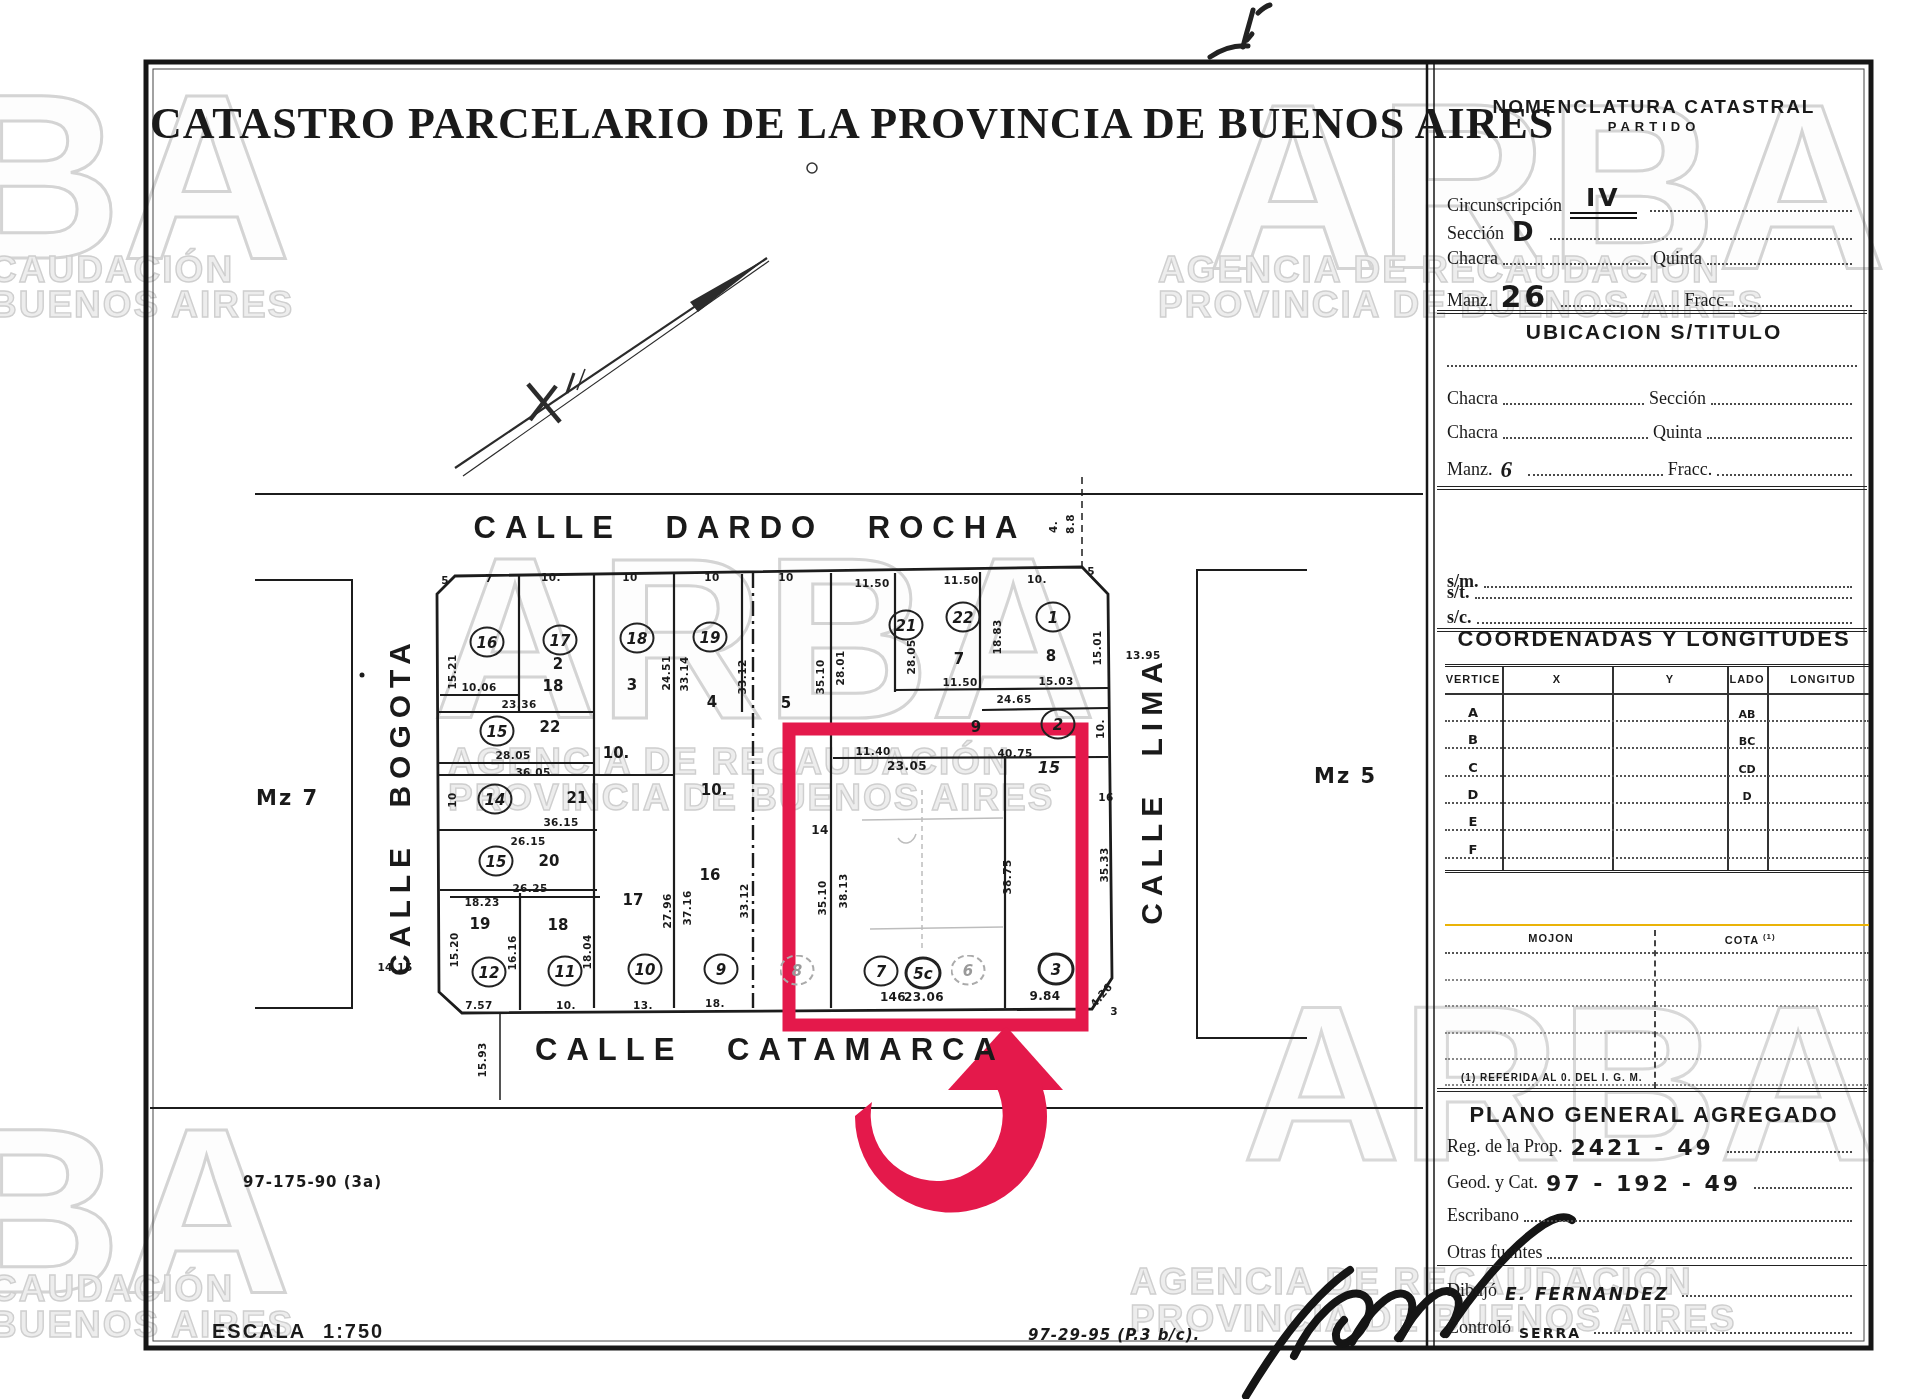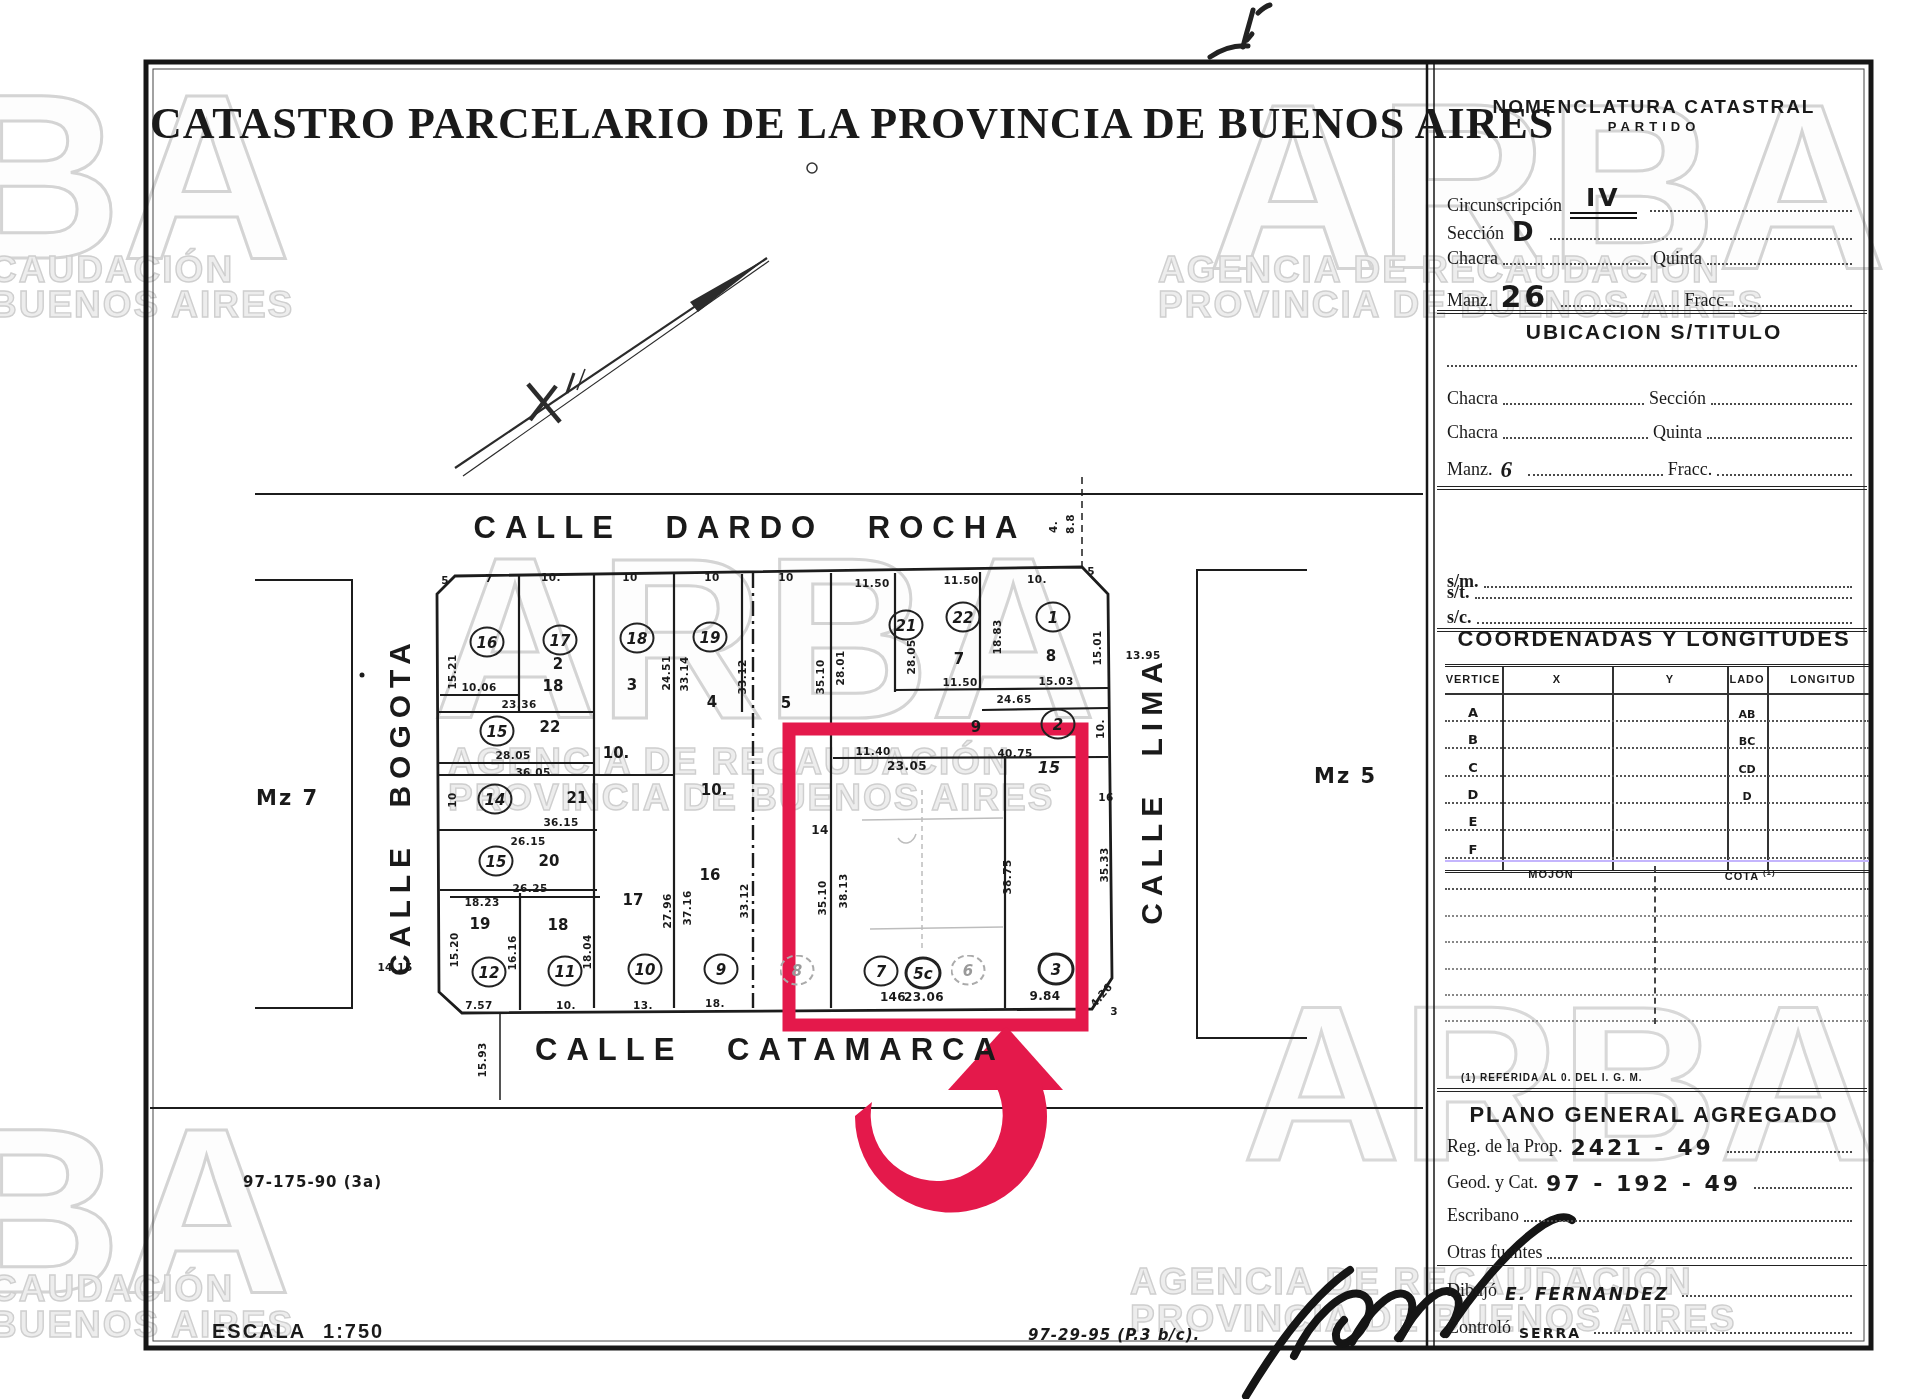--- a/index.html
+++ b/index.html
@@ -363,21 +363,21 @@
     <span class="vcell" style="left:302px;top:129px;font-size:11px;">D</span>
     <div class="abs" style="left:0;right:0;top:53px;border-top:2px dotted #555;"></div>
     <div class="abs" style="left:0;right:0;top:80px;border-top:2px dotted #555;"></div>
     <div class="abs" style="left:0;right:0;top:108px;border-top:2px dotted #555;"></div>
     <div class="abs" style="left:0;right:0;top:135px;border-top:2px dotted #555;"></div>
     <div class="abs" style="left:0;right:0;top:162px;border-top:2px dotted #555;"></div>
     <div class="abs" style="left:0;right:0;top:190px;border-top:2px dotted #555;"></div>
   </div>
 
 
-  <div class="abs" style="left:8px;right:2px;top:798px;height:167px;border-top:2px solid #c4b5fd;">
+  <div class="abs" style="left:8px;right:2px;top:862px;height:167px;border-top:2px solid #eab308;">
     <span class="tcell" style="left:25%;top:6px;">MOJON</span>
     <span class="tcell" style="left:72%;top:6px;">
       <span>COTA</span>
       <sup style="font-size:8px;">(1)</sup>
     </span>
     <div class="abs" style="left:209px;top:4px;height:158px;border-left:2px dashed #444;"></div>
     <div class="abs" style="left:0;right:0;top:26px;border-top:2px dotted #555;"></div>
     <div class="abs" style="left:0;right:0;top:53px;border-top:2px dotted #888;"></div>
     <div class="abs" style="left:0;right:0;top:79px;border-top:2px dotted #888;"></div>
     <div class="abs" style="left:0;right:0;top:106px;border-top:2px dotted #888;"></div>

